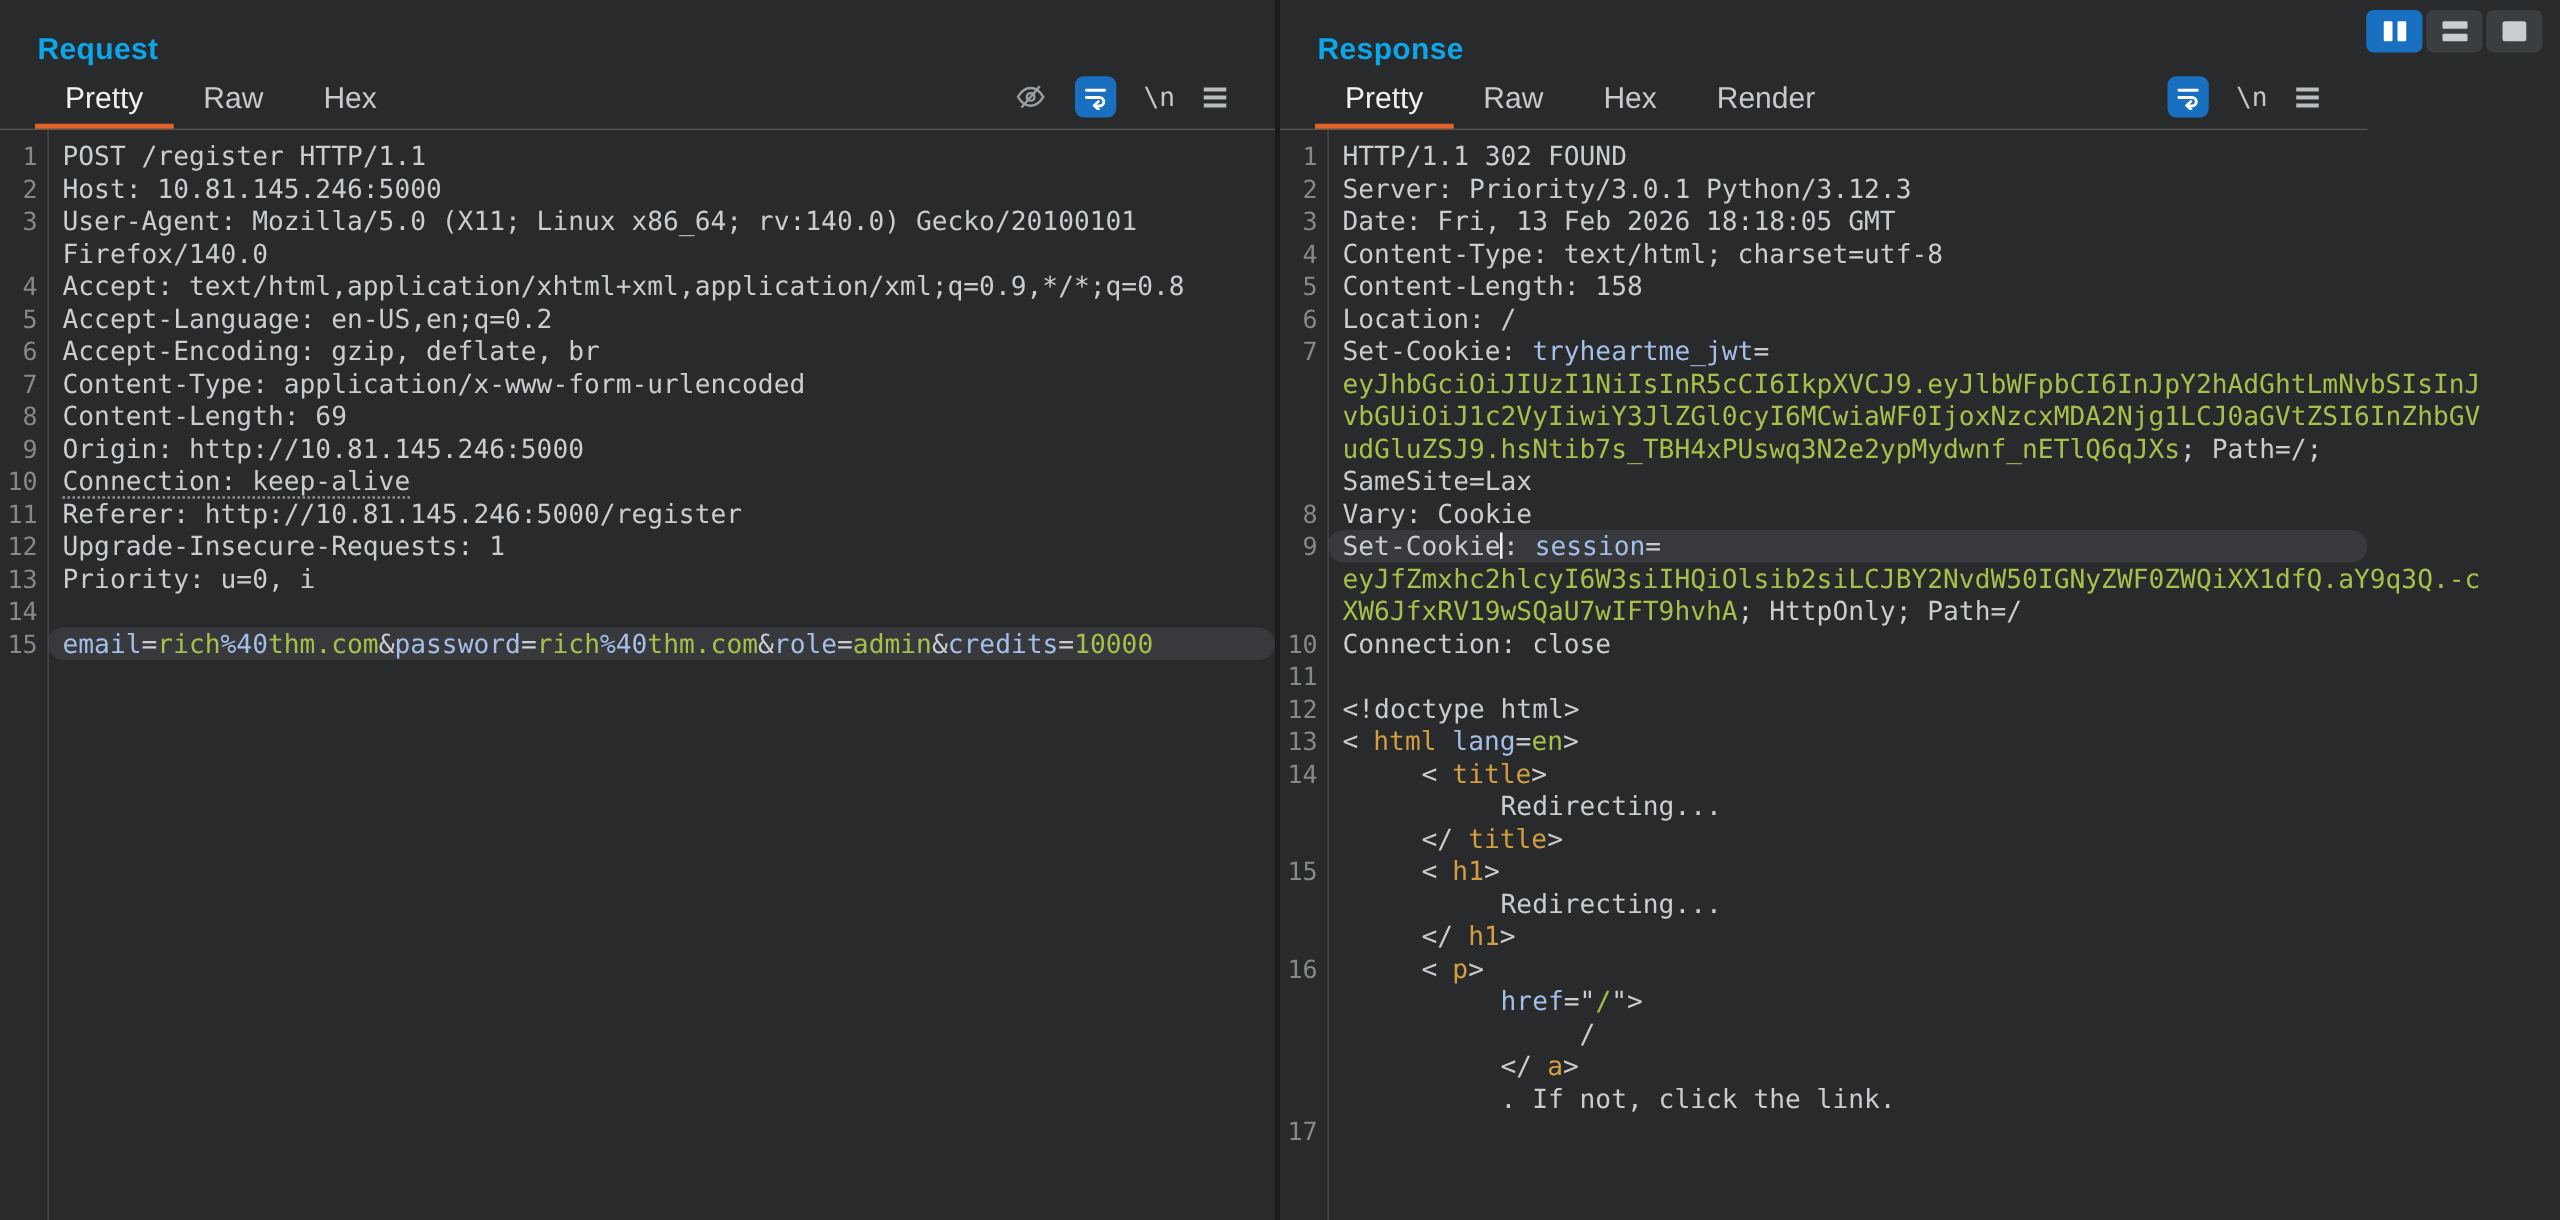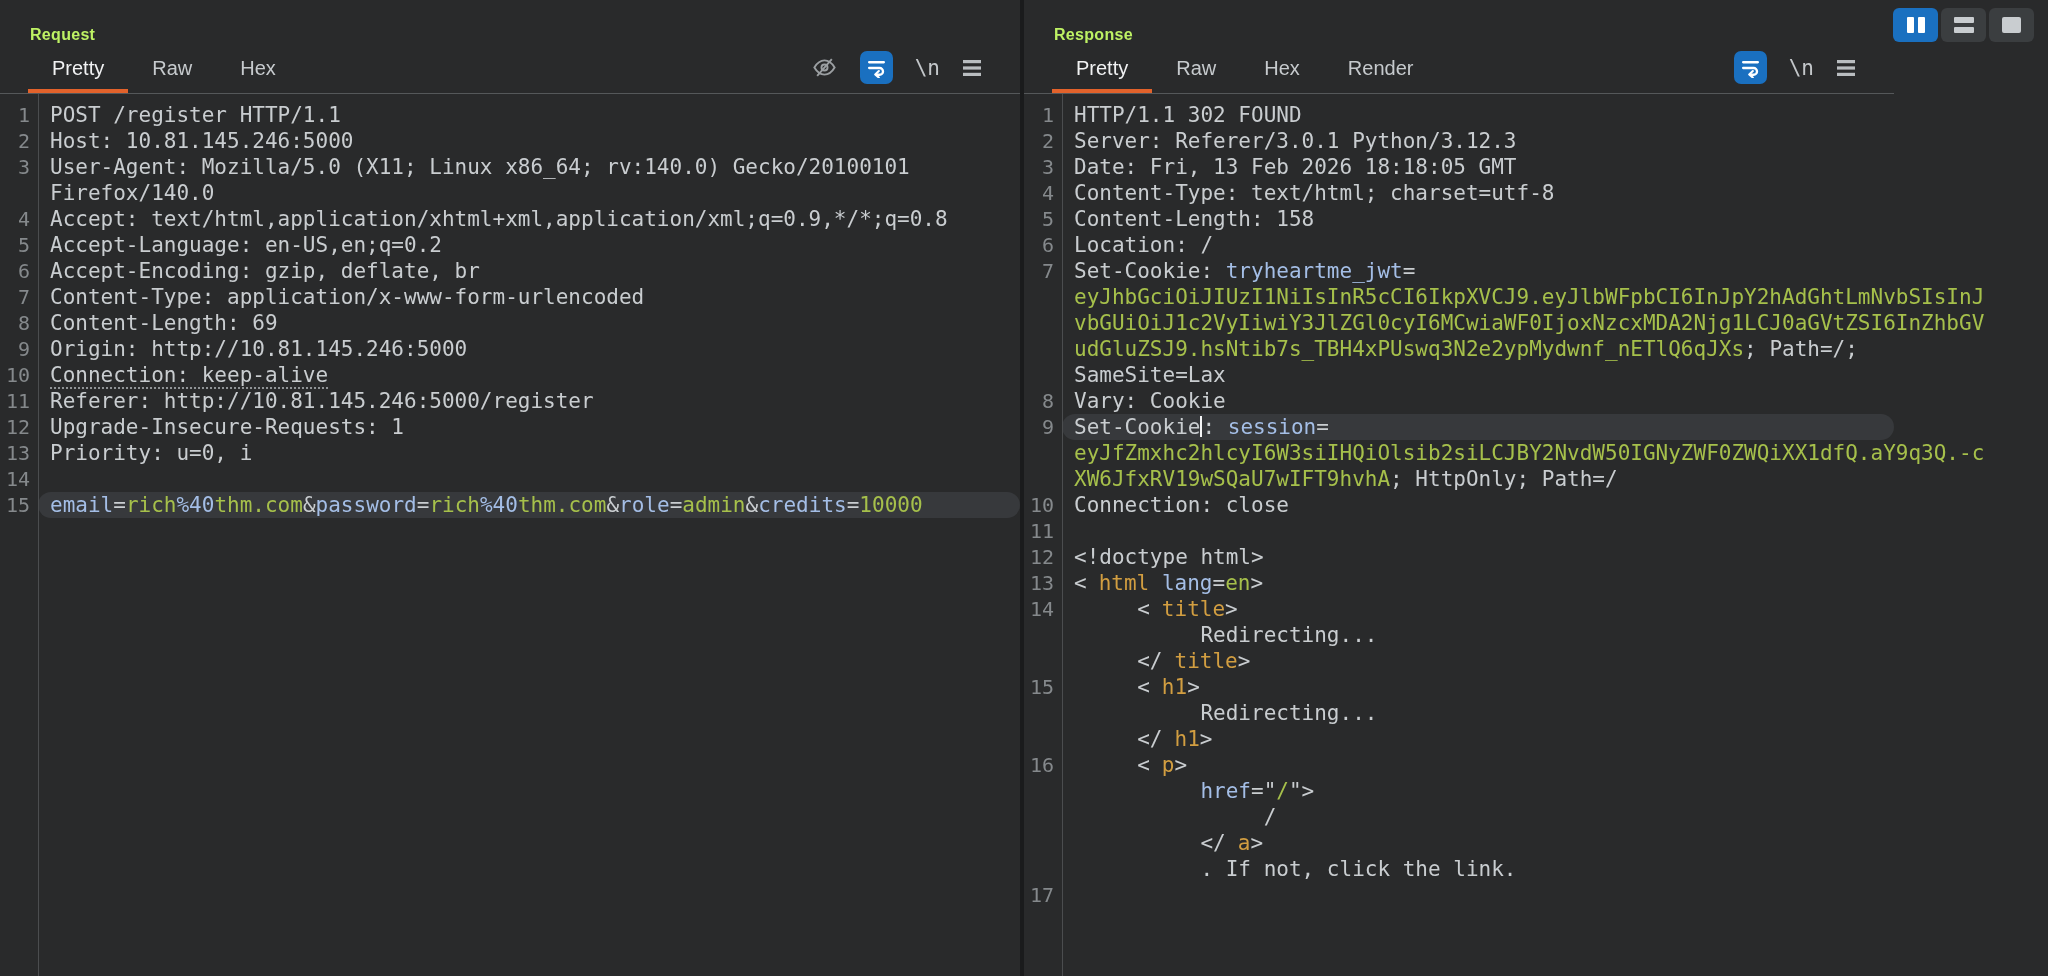--- a/index.html
+++ b/index.html
@@ -9,29 +9,29 @@
     background:#292a2b;
     font-family:"Liberation Sans", sans-serif;
   }
   .main { display:flex; height:976px; }
   .panel { display:flex; flex-direction:column; position:relative; }
   .panel.request  { width:1020px; }
   .panel.response { width:870px; }
   .divider { width:4px; background:#1a1b1c; flex:0 0 4px; }
 
   .ptitle {
-    margin:26px 0 0 30px; font-size:16px; font-weight:bold;
-    color:#bef264; letter-spacing:.3px;
+    margin:26px 0 0 30px; font-size:24px; font-weight:bold;
+    color:#0ea5e9; letter-spacing:.3px;
   }
   .tabs {
     display:flex; align-items:stretch; height:46px; margin-top:4px;
     border-bottom:1px solid #55585a; padding-left:28px;
   }
   .tab {
-    display:flex; align-items:center; padding:0 24px; font-size:20px;
+    display:flex; align-items:center; padding:0 24px; font-size:24px;
     color:#c6cacd; border-bottom:4px solid transparent; cursor:default;
   }
   .tab.active { color:#f1f2f3; border-bottom-color:#e2622b; }
   .tabs-right {
     margin-left:auto; display:flex; align-items:center; gap:22px;
     padding-right:38px; padding-bottom:6px;
   }
   .wrapbtn {
     width:33px; height:33px; border-radius:7px; background:#1a70c0;
     display:flex; align-items:center; justify-content:center; border:none; padding:0;
@@ -228,21 +228,21 @@
         </button>
       </div>
     </div>
     <div class="editor" id="res-editor">
         <div class="row">
           <span class="gut">1</span>
           <span class="code"><span>HTTP/1.1 302 FOUND</span></span>
         </div>
         <div class="row">
           <span class="gut">2</span>
-          <span class="code"><span>Server: Referer/3.0.1 Python/3.12.3</span></span>
+          <span class="code"><span>Server: Priority/3.0.1 Python/3.12.3</span></span>
         </div>
         <div class="row">
           <span class="gut">3</span>
           <span class="code"><span>Date: Fri, 13 Feb 2026 18:18:05 GMT</span></span>
         </div>
         <div class="row">
           <span class="gut">4</span>
           <span class="code"><span>Content-Type: text/html; charset=utf-8</span></span>
         </div>
         <div class="row">

